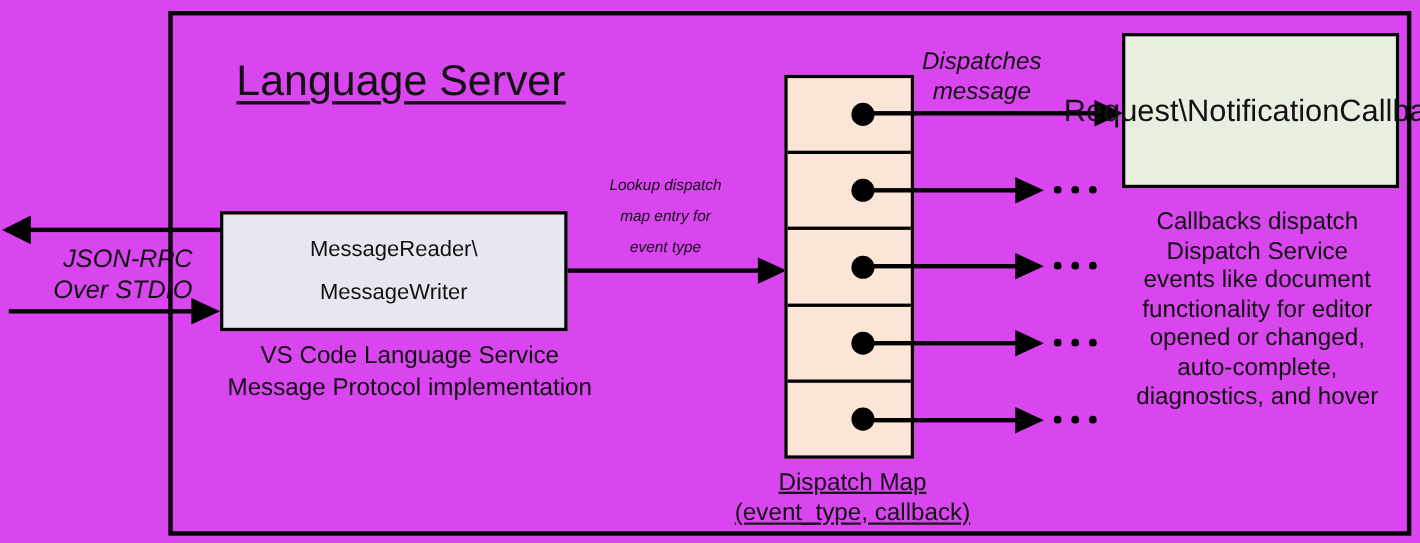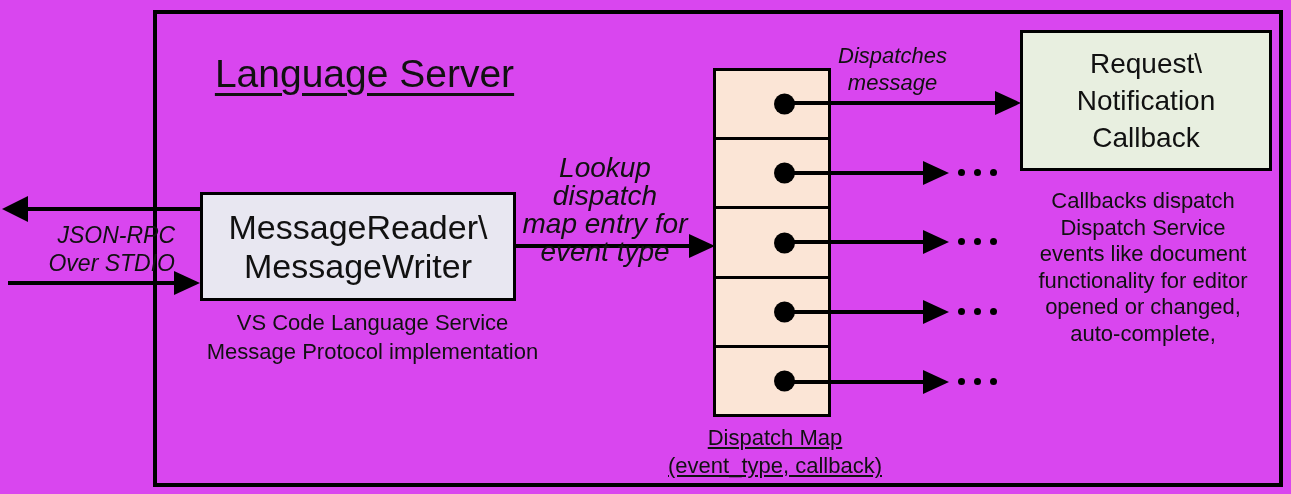--- a/index.html
+++ b/index.html
@@ -22,41 +22,41 @@
   
   .hline{position:absolute;height:4px;background:var(--outline);}
   .head-right{position:absolute;width:0;height:0;border-top:12px solid transparent;border-bottom:12px solid transparent;border-left:26px solid var(--outline);}
   .head-left{position:absolute;width:0;height:0;border-top:13px solid transparent;border-bottom:13px solid transparent;border-right:26px solid var(--outline);}
 
   .io-label{position:absolute;left:15px;top:221px;width:160px;text-align:center;font-style:italic;font-size:23px;line-height:28px;}
   .io-label span{display:block;text-align:right;}
 
   .reader-box{position:absolute;left:200px;top:192px;width:316px;height:109px;background:var(--reader-fill);
     border:3px solid var(--outline);display:flex;flex-direction:column;align-items:center;justify-content:center;
-    font-size:34px;line-height:39px;text-align:center;}
+    font-size:20px;line-height:39px;text-align:center;}
   .reader-caption{position:absolute;left:180px;top:308px;width:385px;text-align:center;font-size:22px;line-height:29px;}
   .reader-caption span{display:block;}
 
-  .lookup-label{position:absolute;left:510px;top:154px;width:190px;text-align:center;font-style:italic;font-size:28px;line-height:28px;}
+  .lookup-label{position:absolute;left:510px;top:154px;width:190px;text-align:center;font-style:italic;font-size:14px;line-height:28px;}
   .lookup-label span{display:block;}
 
   .dispatch-map{position:absolute;left:713px;top:68px;width:118px;height:349px;border:3px solid var(--outline);
     background:var(--dispatch-fill);display:flex;flex-direction:column;}
   .dispatch-cell{flex:1;position:relative;}
   .dispatch-cell:not(:last-child){border-bottom:3px solid var(--outline);}
   .dot{position:absolute;left:58px;top:50%;transform:translateY(-50%);width:21px;height:21px;border-radius:50%;background:var(--outline);}
 
   .dispatch-caption{position:absolute;left:650px;top:424px;width:250px;text-align:center;font-size:22px;line-height:28px;}
   .dispatch-caption span{display:block;text-decoration:underline;}
 
   .dispatches-label{position:absolute;left:820px;top:42px;width:145px;text-align:center;font-style:italic;font-size:22px;line-height:27px;}
   .dispatches-label span{display:block;}
 
   .callback-box{position:absolute;left:1020px;top:30px;width:252px;height:141px;background:var(--callback-fill);
-    border:3px solid var(--outline);display:flex;flex-direction:column;align-items:center;justify-content:center;
+    border:3px solid var(--outline);display:flex;align-items:center;justify-content:center;
     font-size:28px;line-height:37px;text-align:center;}
 
   .callbacks-note{position:absolute;left:1005px;top:188px;width:276px;text-align:center;font-size:22px;line-height:26.5px;}
   .callbacks-note div{display:block;}
 
   .ellipsis{position:absolute;display:flex;gap:9px;align-items:center;}
   .ellipsis i{display:block;width:7px;height:7px;border-radius:50%;background:var(--outline);}
 </style>
 </head>
 <body>
@@ -162,15 +162,16 @@
     <span>Callback</span>
   </div>
 
   <div class="callbacks-note">
     <div>Callbacks dispatch</div>
     <div>Dispatch Service</div>
     <div>events like document</div>
     <div>functionality for editor</div>
     <div>opened or changed,</div>
     <div>auto-complete,</div>
+    <div>diagnostics, and hover</div>
   </div>
 
 </div>
 
 </body></html>

